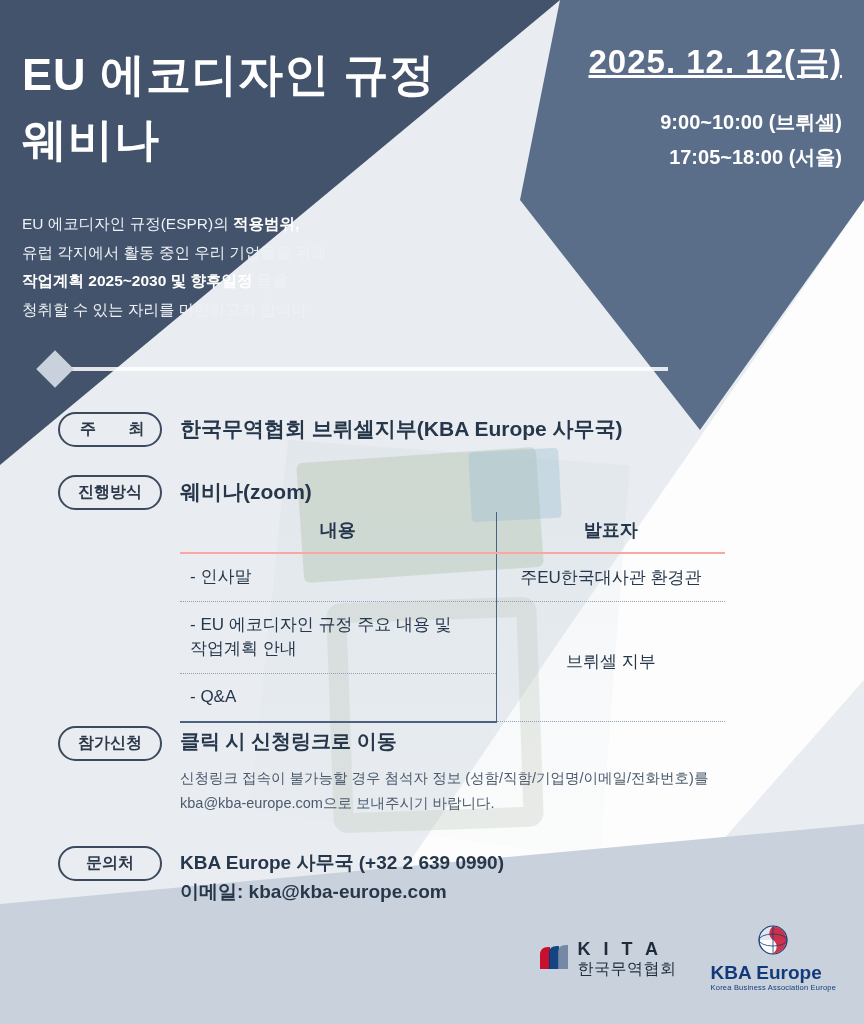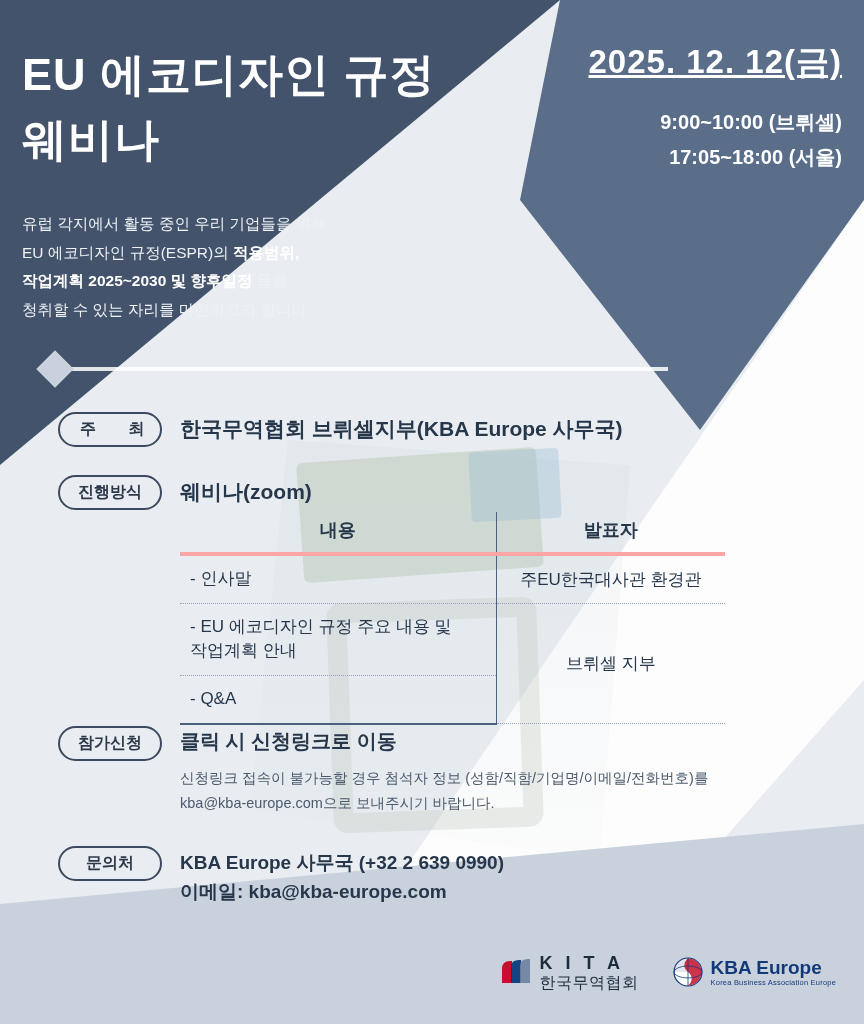--- a/index.html
+++ b/index.html
@@ -199,21 +199,21 @@
     left: 180px; top: 512px;
     width: 545px;
     border-collapse: collapse;
     font-size: 17px;
     color: #26374c;
   }
   .agenda th {
     font-weight: bold;
     font-size: 18px;
     padding: 6px 0 10px;
-    border-bottom: 4px solid #fca5a5;
+    border-bottom: 2px solid #fca5a5;
     text-align: center;
   }
   .agenda td {
     padding: 11px 6px;
     vertical-align: middle;
     border-bottom: 1px dotted #8fa2b6;
   }
   .agenda td.topic { text-align: left; padding-left: 10px; line-height: 1.45; }
   .agenda td.speaker { text-align: center; }
   .agenda .col-div { border-left: 1px solid #4a6280; }
@@ -259,21 +259,21 @@
     gap: 34px;
   }
   .logo-kita { display: flex; align-items: center; gap: 8px; }
   .kita-mark { display: block; }
   .kita-text { line-height: 1.15; }
   .kita-en {
     font-size: 18px; font-weight: bold; letter-spacing: 4px; color: #1d2b3c;
   }
   .kita-kr { font-size: 16px; color: #1d2b3c; letter-spacing: .5px; }
 
-  .logo-kba { display: flex; align-items: center; gap: 8px; }
+  .logo-kba { display: flex; align-items: center; gap: 8px; flex-direction: column; }
   .kba-text { line-height: 1.1; }
   .kba-en { font-size: 19px; font-weight: bold; color: #123a7a; }
   .kba-sub { font-size: 7.5px; color: #123a7a; letter-spacing: .2px; }
 </style>
 </head>
 <body>
 
 <div class="poster">
 
   <div class="bg-light"></div>
@@ -293,24 +293,24 @@
       <span class="l2">웨비나</span>
     </div>
 
     <div class="date">2025. 12. 12(금)</div>
     <div class="times">
       <div>9:00~10:00 (브뤼셀)</div>
       <div>17:05~18:00 (서울)</div>
     </div>
 
     <div class="intro">
-      <div>유럽 각지에서 활동 중인 우리 기업들을 위해</div>
       <div>
         <span>EU 에코디자인 규정(ESPR)의 </span><b>적용범위,</b>
       </div>
+      <div>유럽 각지에서 활동 중인 우리 기업들을 위해</div>
       <div>
         <b>작업계획 2025~2030 및 향후일정</b><span> 등을</span>
       </div>
       <div>청취할 수 있는 자리를 마련하고자 합니다</div>
     </div>
 
     <div class="divider-wrap">
       <div class="divider-line"></div>
       <div class="divider-knob"></div>
     </div>

